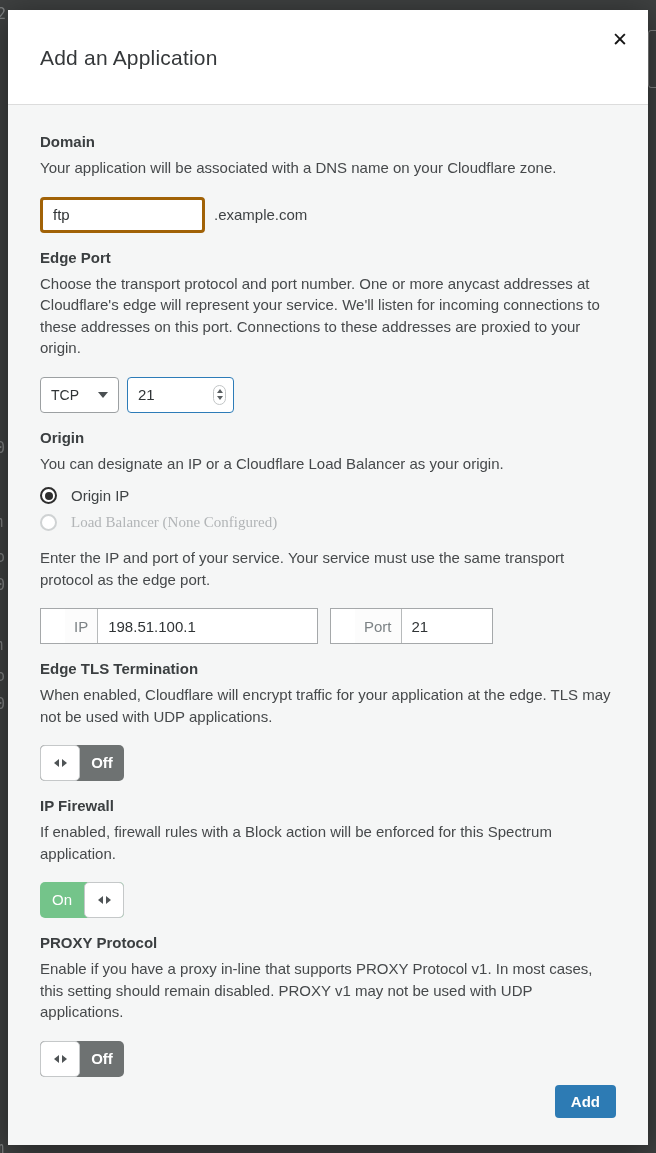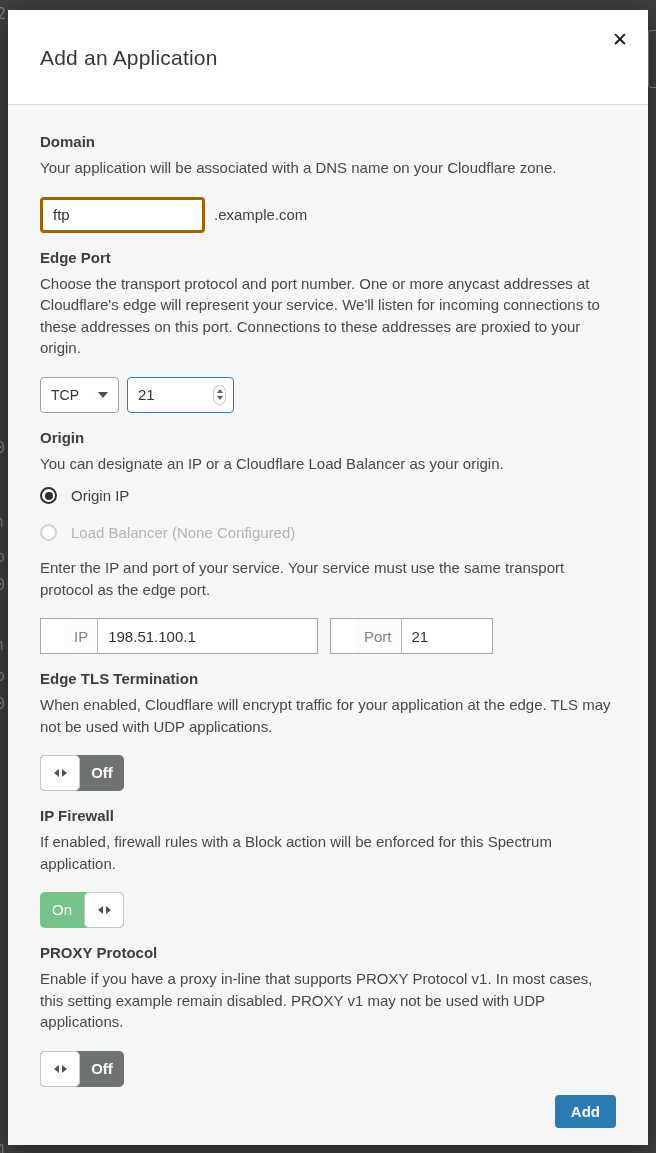--- a/index.html
+++ b/index.html
@@ -58,21 +58,21 @@
   .stepper { position: absolute; right: 8px; top: 8px; width: 13px; height: 20px;
              border: 1px solid #c2c5c6; border-radius: 7px; display: flex; flex-direction: column;
              align-items: center; justify-content: center; gap: 3px; background: #fff; cursor: pointer; }
   .up-tri { width: 0; height: 0; border-left: 3.5px solid transparent; border-right: 3.5px solid transparent;
             border-bottom: 4px solid #5a5f61; }
   .dn-tri { width: 0; height: 0; border-left: 3.5px solid transparent; border-right: 3.5px solid transparent;
             border-top: 4px solid #5a5f61; }
 
   
   .radio-row { display: flex; align-items: center; margin-top: 13px; cursor: pointer; }
-  .radio-row + .radio-row { margin-top: 20px; }
+  .radio-row + .radio-row { margin-top: 10px; font-family: Liberation Serif, serif; }
   .radio { position: relative; width: 17px; height: 17px; border-radius: 50%; border: 2px solid #2e2e2e;
            background: #fff; flex: none; }
   .radio.checked::after { content: ""; position: absolute; left: 50%; top: 50%; width: 8px; height: 8px;
            margin: -4px 0 0 -4px; border-radius: 50%; background: #2e2e2e; }
   .radio.disabled { border-color: #cfd2d3; }
   .radio-label { margin-left: 14px; font-size: 15px; color: #3f4345; }
   .radio-label.disabled { color: #b2b5b7; }
 
   
   .group { display: flex; height: 36px; border: 1px solid #a5a8aa; border-radius: 0; background: #fff; padding-left: 24px; }
@@ -208,21 +208,21 @@
           <span class="tstate">On</span>
           <span class="knob">
             <span class="tri-l"></span>
             <span class="tri-r"></span>
           </span>
         </div>
       </div>
 
       <div>
         <div class="sec-label">PROXY Protocol</div>
-        <p class="desc">Enable if you have a proxy in-line that supports PROXY Protocol v1. In most cases, this setting example remain disabled. PROXY v1 may not be used with UDP applications.</p>
+        <p class="desc">Enable if you have a proxy in-line that supports PROXY Protocol v1. In most cases, this setting should remain disabled. PROXY v1 may not be used with UDP applications.</p>
         <div class="toggle off">
           <span class="knob">
             <span class="tri-l"></span>
             <span class="tri-r"></span>
           </span>
           <span class="tstate">Off</span>
         </div>
       </div>
 
       <div class="footer-row">

